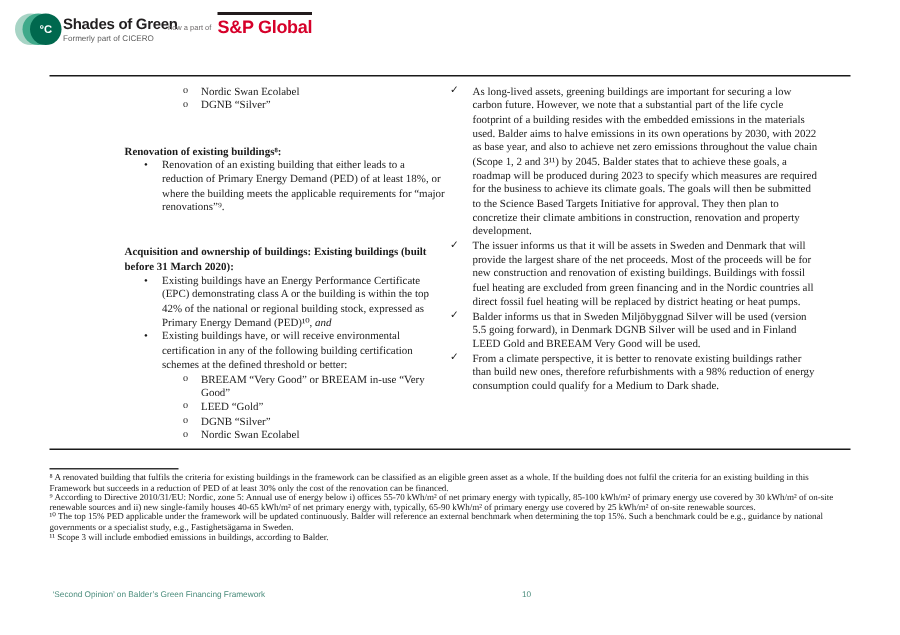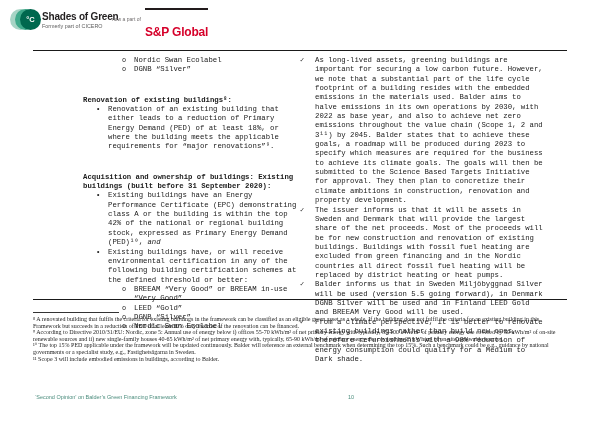--- a/index.html
+++ b/index.html
@@ -11,29 +11,29 @@
   .brand{position:absolute;left:10px;top:8px;height:26px;font-family:"Liberation Sans","DejaVu Sans",sans-serif;}
   .logo{position:absolute;left:0;top:1px;width:32px;height:22px;}
   .logo .c{position:absolute;top:0;width:21px;height:21px;border-radius:50%;}
   .logo .c1{left:0;background:#a7d4c5;}
   .logo .c2{left:5px;background:#3fa98a;}
   .logo .c3{left:10px;background:#00684e;color:#ffffff;font-size:7.5px;font-weight:bold;
             display:flex;align-items:center;justify-content:center;}
   .brand-name{position:absolute;left:32px;top:3px;font-size:10px;font-weight:bold;color:#211e1f;white-space:nowrap;letter-spacing:-0.2px;}
   .brand-formerly{position:absolute;left:32px;top:15px;font-size:5.4px;color:#5d5d5d;white-space:nowrap;}
   .brand-nowpart{position:absolute;left:102px;top:8px;font-size:5px;color:#6f6b6c;white-space:nowrap;}
-  .brand-sp{position:absolute;left:135px;top:0;border-top:2.5px solid #221b1c;padding-top:15px;
+  .brand-sp{position:absolute;left:135px;top:0;border-top:2.5px solid #221b1c;padding-top:1px;
             font-size:12px;font-weight:bold;color:#d6002a;white-space:nowrap;letter-spacing:-0.2px;}
   
   .rule{position:absolute;left:33px;right:33px;height:1px;background:#1a1a1a;}
   .rule-top{top:50px;}
   .rule-bottom{top:299px;}
   .fn-sep{position:absolute;left:33px;top:312px;width:86px;height:1px;background:#333;}
   
-  .cols{position:absolute;left:83px;top:56px;width:462px;display:flex;font-family:Liberation Mono, monospace;}
+  .cols{position:absolute;left:83px;top:56px;width:462px;display:flex;}
   .col{font-size:7.3px;line-height:9.35px;}
   .col-left{width:214px;margin-right:3px;}
   .col-right{width:245px;}
   .h{font-weight:bold;margin:21px 0 0 0;font-size:7.3px;line-height:9.35px;}
   .h:first-child{margin-top:0;}
   .b{display:flex;margin-left:13px;}
   .b > .m{width:12px;flex:none;}
   .sub{margin-left:39px;}
   .s{display:flex;}
   .s > .m{width:12px;flex:none;font-size:6.8px;}
@@ -83,21 +83,21 @@
           <span>DGNB “Silver”</span>
         </div>
       </div>
 
       <div class="h">Renovation of existing buildings⁸:</div>
       <div class="b">
         <span class="m">•</span>
         <span>Renovation of an existing building that either leads to a reduction of Primary Energy Demand (PED) of at least 18%, or where the building meets the applicable requirements for “major renovations”⁹.</span>
       </div>
 
-      <div class="h">Acquisition and ownership of buildings: Existing buildings (built before 31 September 2020):</div>
+      <div class="h">Acquisition and ownership of buildings: Existing buildings (built before 31 March 2020):</div>
       <div class="b">
         <span class="m">•</span>
         <span><span>Existing buildings have an Energy Performance Certificate (EPC) demonstrating class A or the building is within the top 42% of the national or regional building stock, expressed as Primary Energy Demand (PED)¹⁰, </span><em>and</em></span>
       </div>
       <div class="b">
         <span class="m">•</span>
         <span>Existing buildings have, or will receive environmental certification in any of the following building certification schemes at the defined threshold or better:</span>
       </div>
 
       <div class="sub">

